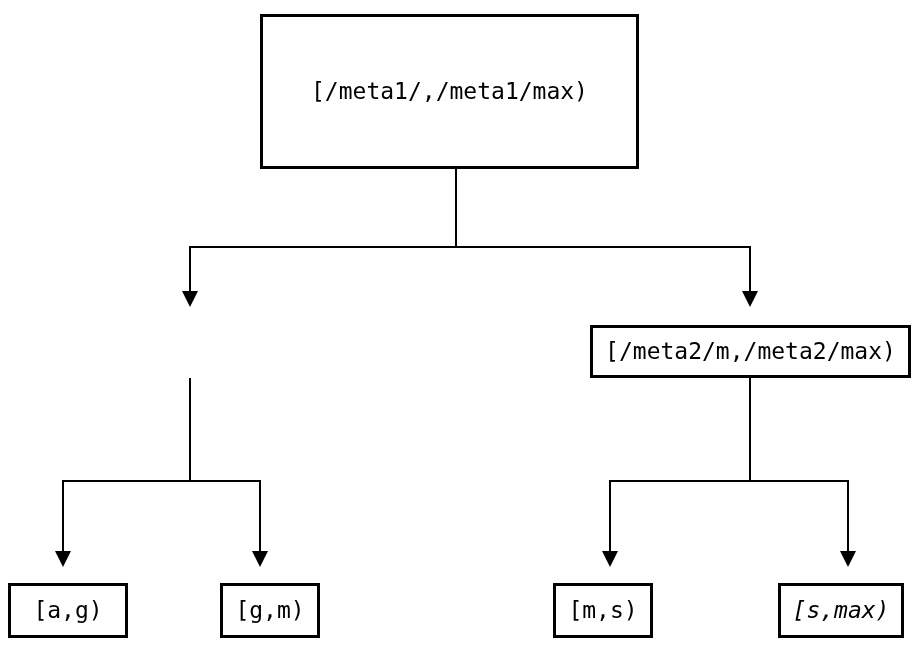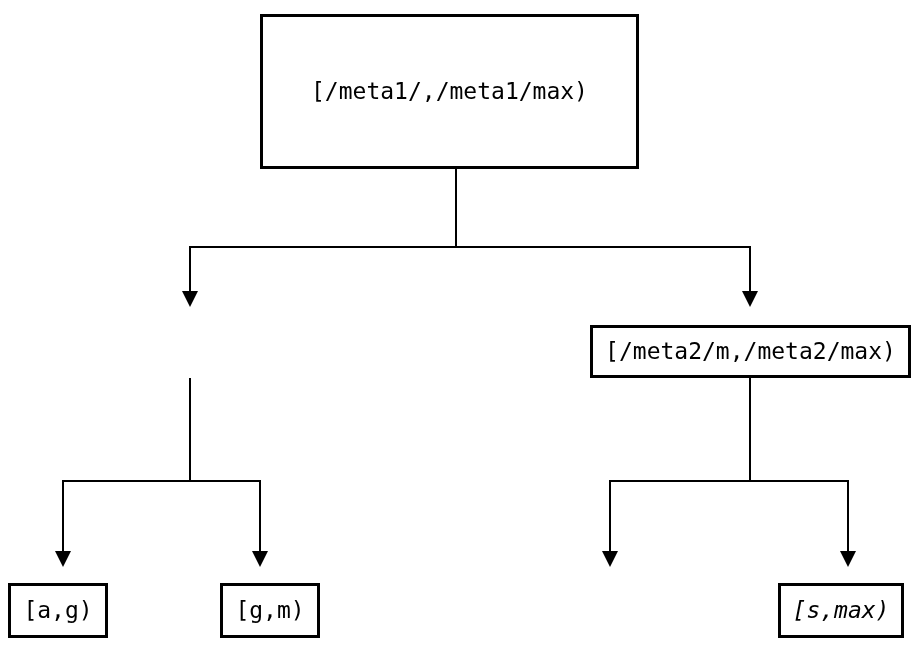--- a/index.html
+++ b/index.html
@@ -47,21 +47,21 @@
     border-right:8px solid transparent;
     border-top:16px solid var(--line);
   }
 
   
   .node-root   {left:260px; top:14px;  width:379px; height:155px;}
   
   .node-l2-left {left:23px;  top:325px; width:321px; height:53px;}
   .node-l2-right{left:582px; top:325px; width:321px; height:53px;margin-left:8px;}
   
-  .node-leaf-ag  {left:8px;   top:583px; width:100px; height:55px;}
+  .node-leaf-ag  {left:8px;   top:583px; width:120px; height:55px;}
   .node-leaf-gm  {left:220px; top:583px; width:100px; height:55px;}
   .node-leaf-ms  {left:553px; top:583px; width:100px; height:55px;}
   .node-leaf-smax{left:778px; top:583px; width:126px; height:55px;font-style:italic;}
 
   
   .stem-root {left:454.75px; top:169px;   height:78px;}
   .branch-1  {left:188.75px; top:245.5px; width:562.5px;}
   .drop-1l   {left:188.75px; top:245.5px; height:46px;}
   .drop-1r   {left:748.75px; top:245.5px; height:46px;}
   .arr-1l    {left:182px; top:291px;}
@@ -90,20 +90,21 @@
 
   <div class="node node-root">[/meta1/,/meta1/max)</div>
 
 
   <div class="node node-l2-right">[/meta2/m,/meta2/max)</div>
 
   <div class="node node-leaf-ag">[a,g)</div>
 
   <div class="node node-leaf-gm">[g,m)</div>
 
+  <div class="node node-leaf-ms">[m,s)</div>
 
   <div class="node node-leaf-smax">[s,max)</div>
 
   <div class="vline stem-root"></div>
   <div class="hline branch-1"></div>
   <div class="vline drop-1l"></div>
   <div class="vline drop-1r"></div>
   <div class="arrow-down arr-1l"></div>
   <div class="arrow-down arr-1r"></div>
 

